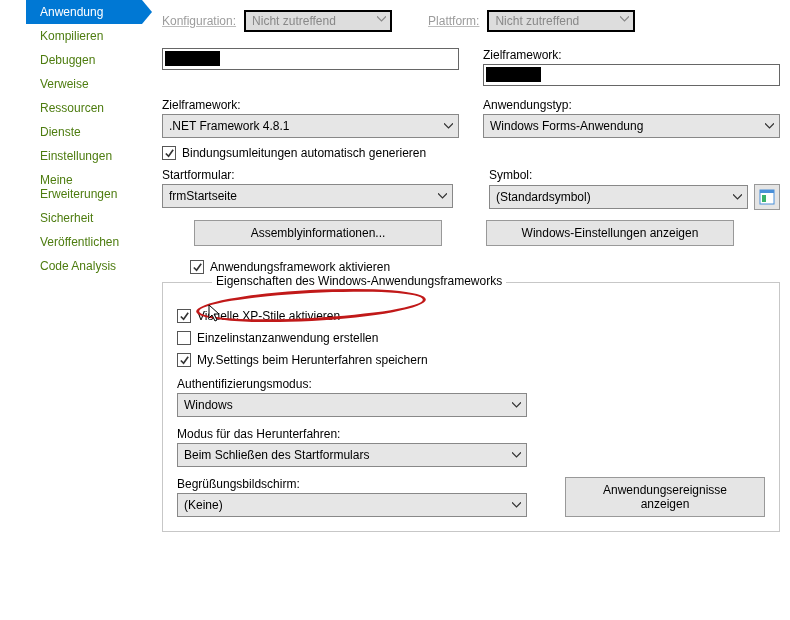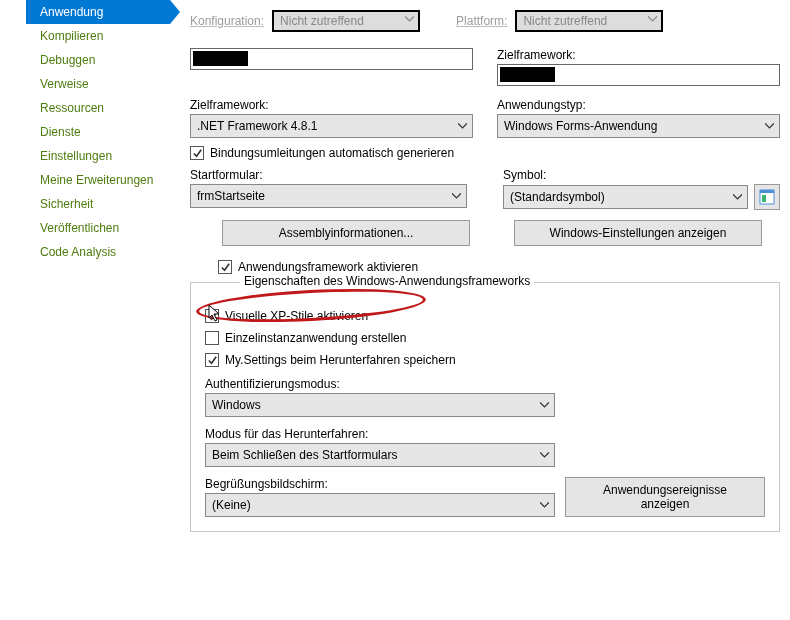--- a/index.html
+++ b/index.html
@@ -364,21 +364,21 @@
           <label class="field-label">Begrüßungsbildschirm:</label>
           <div class="select">
             <span>(Keine)</span>
             <span class="chev">
                 <svg viewBox="0 0 10 6">
                   <path d="M0 0 L5 5 L10 0" fill="none" stroke="#333" stroke-width="1.3"></path>
                 </svg>
               </span>
           </div>
         </div>
-        <button class="btn" style="width:200px;">Anwendungsereignisse anzeigen</button>
+        <button class="btn" style="width:200px;margin-left:28px;">Anwendungsereignisse anzeigen</button>
       </div>
     </div>
   </div>
 </div>
 
 <div id="circle1" class="redcircle"></div>
 <div class="cursor">
   <svg width="16" height="20" viewBox="0 0 16 20">
     <path d="M1 1 L1 14 L4 11 L7 17 L9 16 L6 10 L11 10 Z" fill="#fff" stroke="#000" stroke-width="1"></path>
   </svg>

